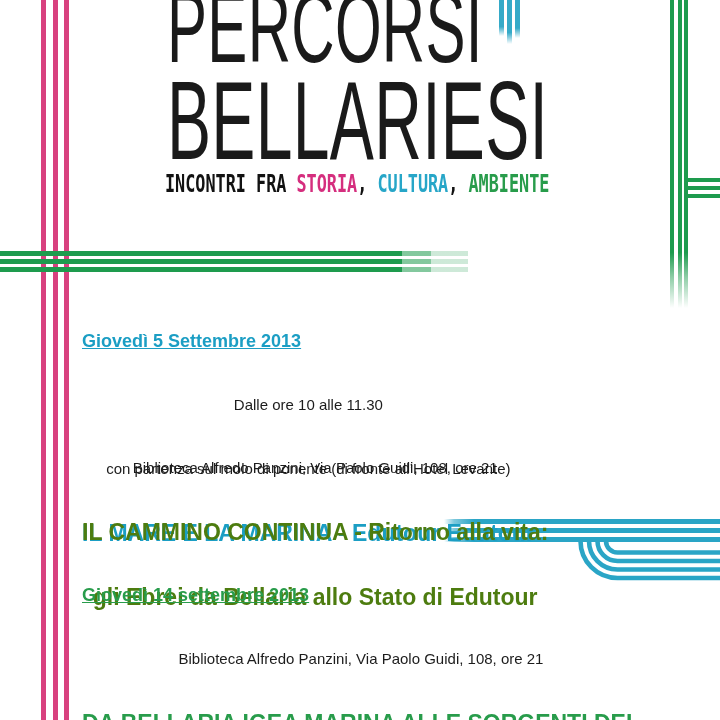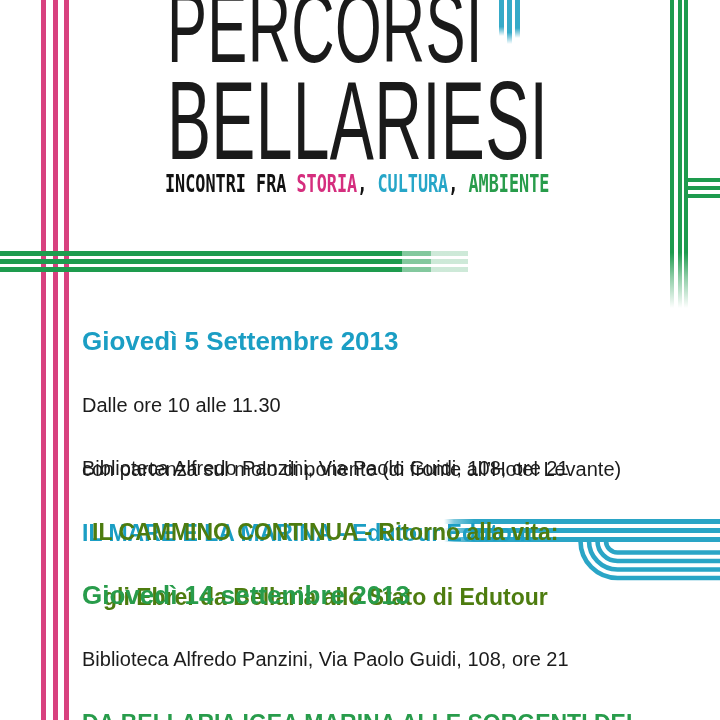--- a/index.html
+++ b/index.html
@@ -61,22 +61,22 @@
     font-family:"DejaVu Sans Mono", monospace;font-weight:bold;
     font-size:24px;line-height:1;white-space:pre;
     transform:scale(.70,1);transform-origin:0 0;color:#121212;
   }
   .subtitle .w-pink{color:#d52e7e;}
   .subtitle .w-teal{color:#27a6c8;}
   .subtitle .w-green{color:#289c4b;}
 
   
   .events{position:absolute;left:82px;z-index:5;white-space:pre;}
-  .ev-line{font-size:20px;line-height:28px;color:#1c1c1c;}
-  .ev-date{font-weight:bold;font-size:26px;line-height:27px;}
+  .ev-line{font-size:15px;line-height:28px;color:#1c1c1c;text-align:center;}
+  .ev-date{font-weight:bold;font-size:18px;line-height:27px;text-decoration:underline;}
   .ev-title{font-weight:bold;font-size:23px;line-height:29px;}
   .c-teal{color:#1b9ec4;}
   .c-pink{color:#4d7c0f;text-align:center;}
   .c-green{color:#289c4b;}
   .block-1{top:292px;}
   .block-2{top:418px;}
   .block-3{top:546px;}
 </style>
 </head>
 <body>

